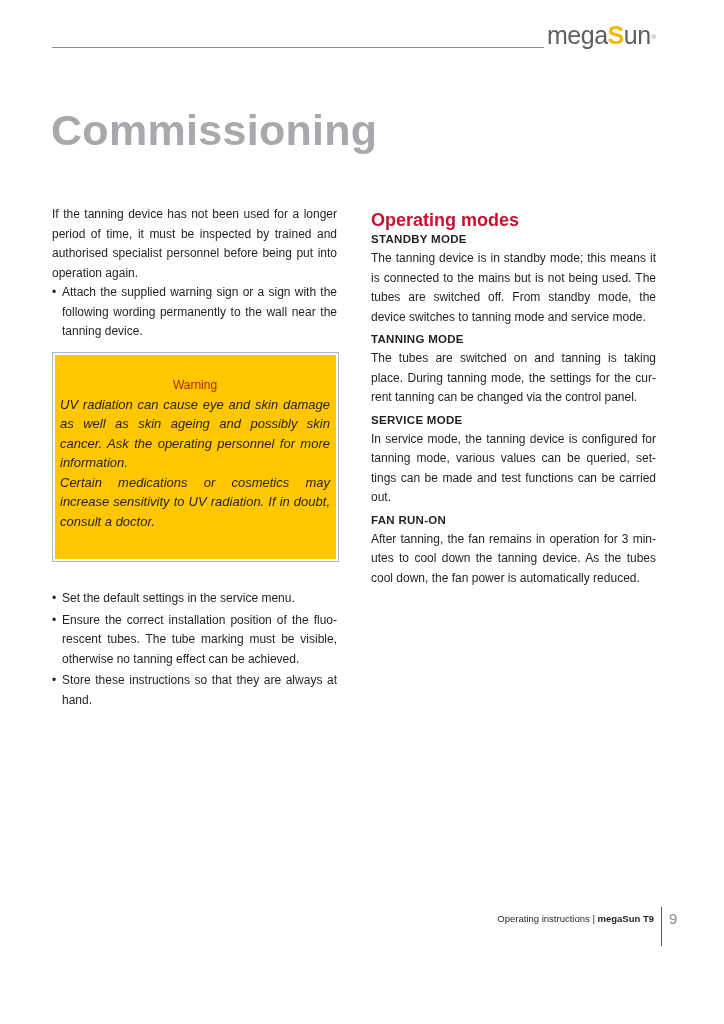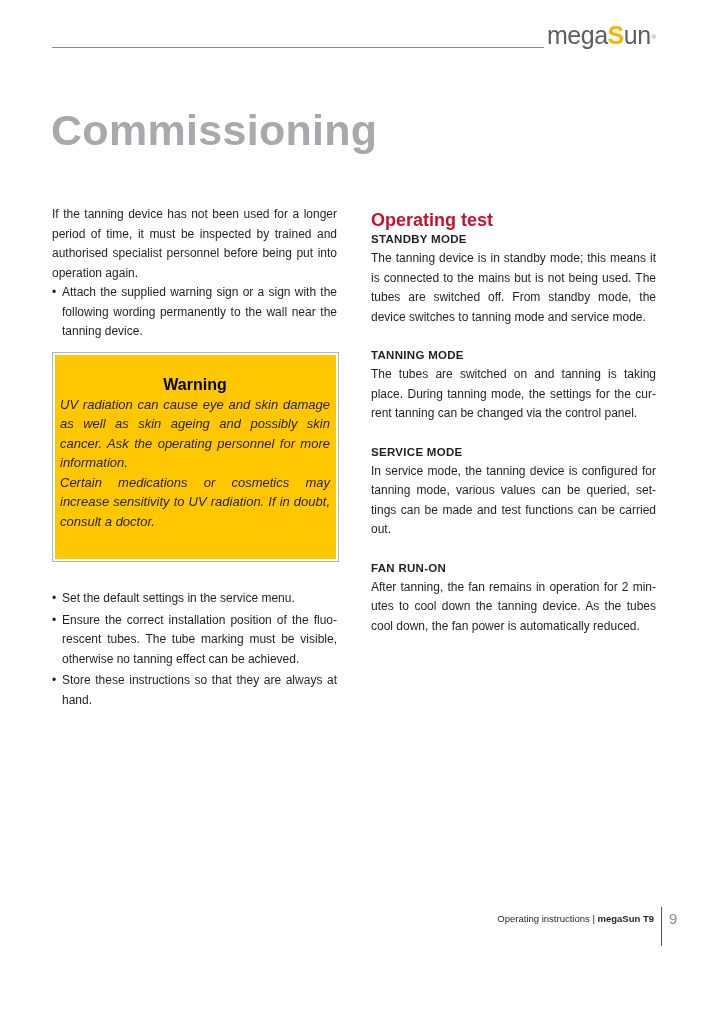--- a/index.html
+++ b/index.html
@@ -9,28 +9,28 @@
     .logo { position: absolute; left: 547px; top: 20px; font-family: "Liberation Sans", sans-serif;
             font-size: 25px; color: #5f5f60; letter-spacing: -0.5px; line-height: 30px; }
     .logo .s { color: #f5b800; font-weight: bold; }
     .logo .reg { font-size: 6px; vertical-align: top; position: relative; top: 2px; margin-left: 1px; color: #777; }
     .page-title { position: absolute; left: 51px; top: 104px; font-size: 43px; font-weight: bold;
                   color: #a7a9ac; margin: 0; line-height: 52px; letter-spacing: 0.3px; }
     .col { position: absolute; top: 205px; font-size: 12px; line-height: 19.5px; text-align: justify; }
     .col-left { left: 52px; width: 285px; }
     .col-right { left: 371px; width: 285px; top: 205px; }
     p { margin: 0; }
-    .sub-heading { font-weight: bold; font-size: 11.5px; letter-spacing: 0.3px; margin-top: 19px; line-height: 19px; color: #231f20; }
+    .sub-heading { font-weight: bold; font-size: 11.5px; letter-spacing: 0.3px; margin-top: 3px; line-height: 19px; color: #231f20; }
     .bullets { margin: 0; padding: 0; list-style: none; }
     .bullets li { position: relative; padding-left: 10px; }
     .bullets li .dot { position: absolute; left: 0; top: 0; }
     .bullets li + li { margin-top: 0; }
     .warning { margin-top: 10px; margin-left: 0; width: 287px; border: 1px solid #b4b6b9; padding: 2px; box-sizing: border-box; }
     .warning-inner { background: #ffc700; padding: 20px 6px 28px 5px; }
-    .warning-title { text-align: center; font-size: 16px; font-weight: bold; line-height: 20px; color: #000000; margin-bottom: 0; }
+    .warning-title { text-align: center; font-size: 12px; font-weight: normal; line-height: 20px; color: #b91c1c; margin-bottom: 0; }
     .warning-text { font-size: 13px; line-height: 19.5px; text-align: justify; color: #231f20; font-style: italic; }
     .bullets-2 { margin-top: 27px; }
     .bullets-2 li { margin-bottom: 2px; }
     .section-title { color: #c8102e; font-size: 18px; font-weight: bold; line-height: 20px; margin: 5px 0 0 0; }
     .first-sub { margin-top: 0; }
     .footer { position: absolute; left: 0; top: 910px; width: 724px; height: 40px; text-align: right; }
     .footer-text { position: absolute; right: 70px; top: 3px; font-size: 9.5px; color: #231f20; white-space: nowrap; }
     .footer-text b { font-weight: bold; }
     .footer-rule { position: absolute; left: 661px; top: -3px; width: 1px; height: 39px; background: #555; }
     .page-num { position: absolute; left: 669px; top: 0; font-size: 15px; color: #8a8c8e; }
@@ -61,32 +61,32 @@
   </div>
 
   <ul class="bullets bullets-2">
     <li><span class="dot">•</span><span>Set the default settings in the service menu.</span></li>
     <li><span class="dot">•</span><span>Ensure the correct installation position of the fluo-rescent tubes. The tube marking must be visible, otherwise no tanning effect can be achieved.</span></li>
     <li><span class="dot">•</span><span>Store these instructions so that they are always at hand.</span></li>
   </ul>
 </div>
 
 <div class="col col-right">
-  <h2 class="section-title">Operating test</h2>
+  <h2 class="section-title">Operating modes</h2>
 
   <div class="sub-heading first-sub">STANDBY MODE</div>
   <p>The tanning device is in standby mode; this means it is connected to the mains but is not being used. The tubes are switched off. From standby mode, the device switches to tanning mode and service mode.</p>
 
   <div class="sub-heading">TANNING MODE</div>
   <p>The tubes are switched on and tanning is taking place. During tanning mode, the settings for the cur-rent tanning can be changed via the control panel.</p>
 
   <div class="sub-heading">SERVICE MODE</div>
   <p>In service mode, the tanning device is configured for tanning mode, various values can be queried, set-tings can be made and test functions can be carried out.</p>
 
   <div class="sub-heading">FAN RUN-ON</div>
-  <p>After tanning, the fan remains in operation for 2 min-utes to cool down the tanning device. As the tubes cool down, the fan power is automatically reduced.</p>
+  <p>After tanning, the fan remains in operation for 3 min-utes to cool down the tanning device. As the tubes cool down, the fan power is automatically reduced.</p>
 </div>
 
 <div class="footer">
   <div class="footer-text"><span>Operating instructions | </span><b>megaSun T9</b></div>
   <div class="footer-rule"></div>
   <div class="page-num">9</div>
 </div>
 
 </body></html>

